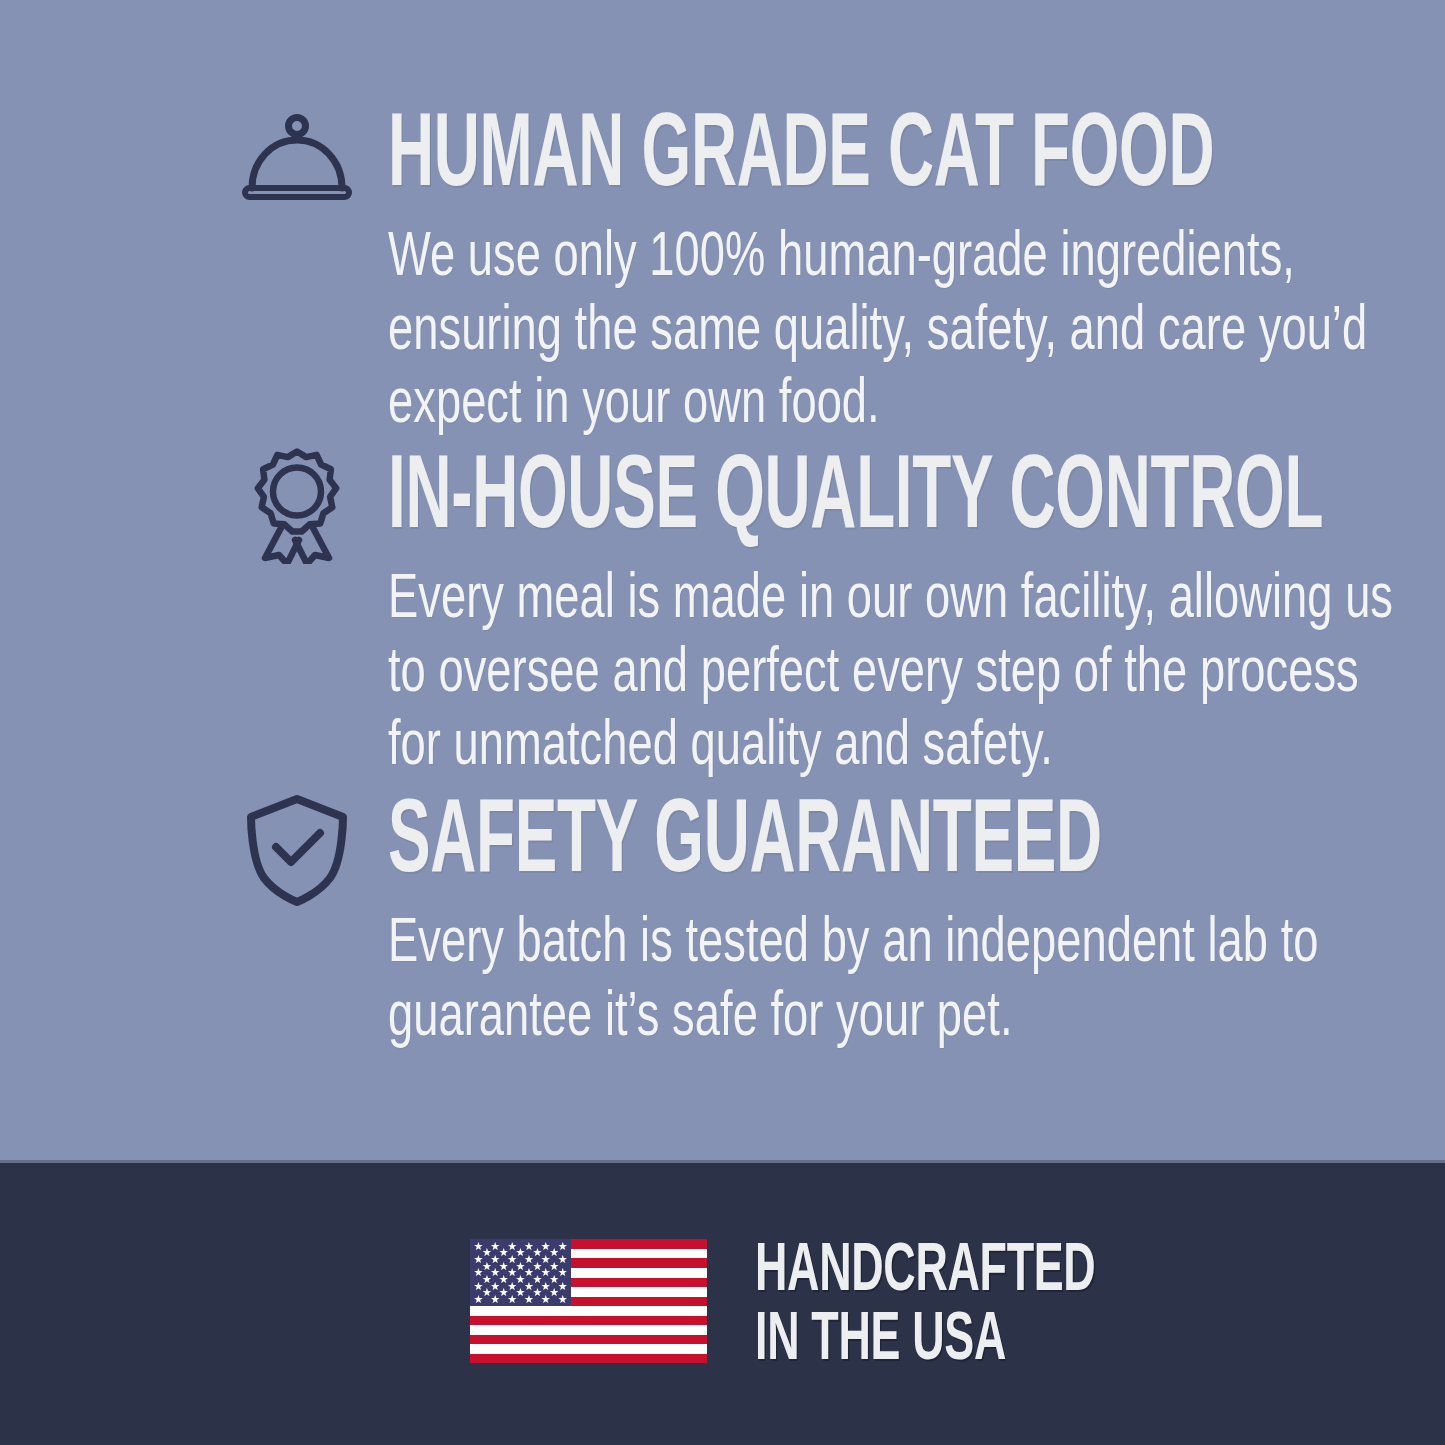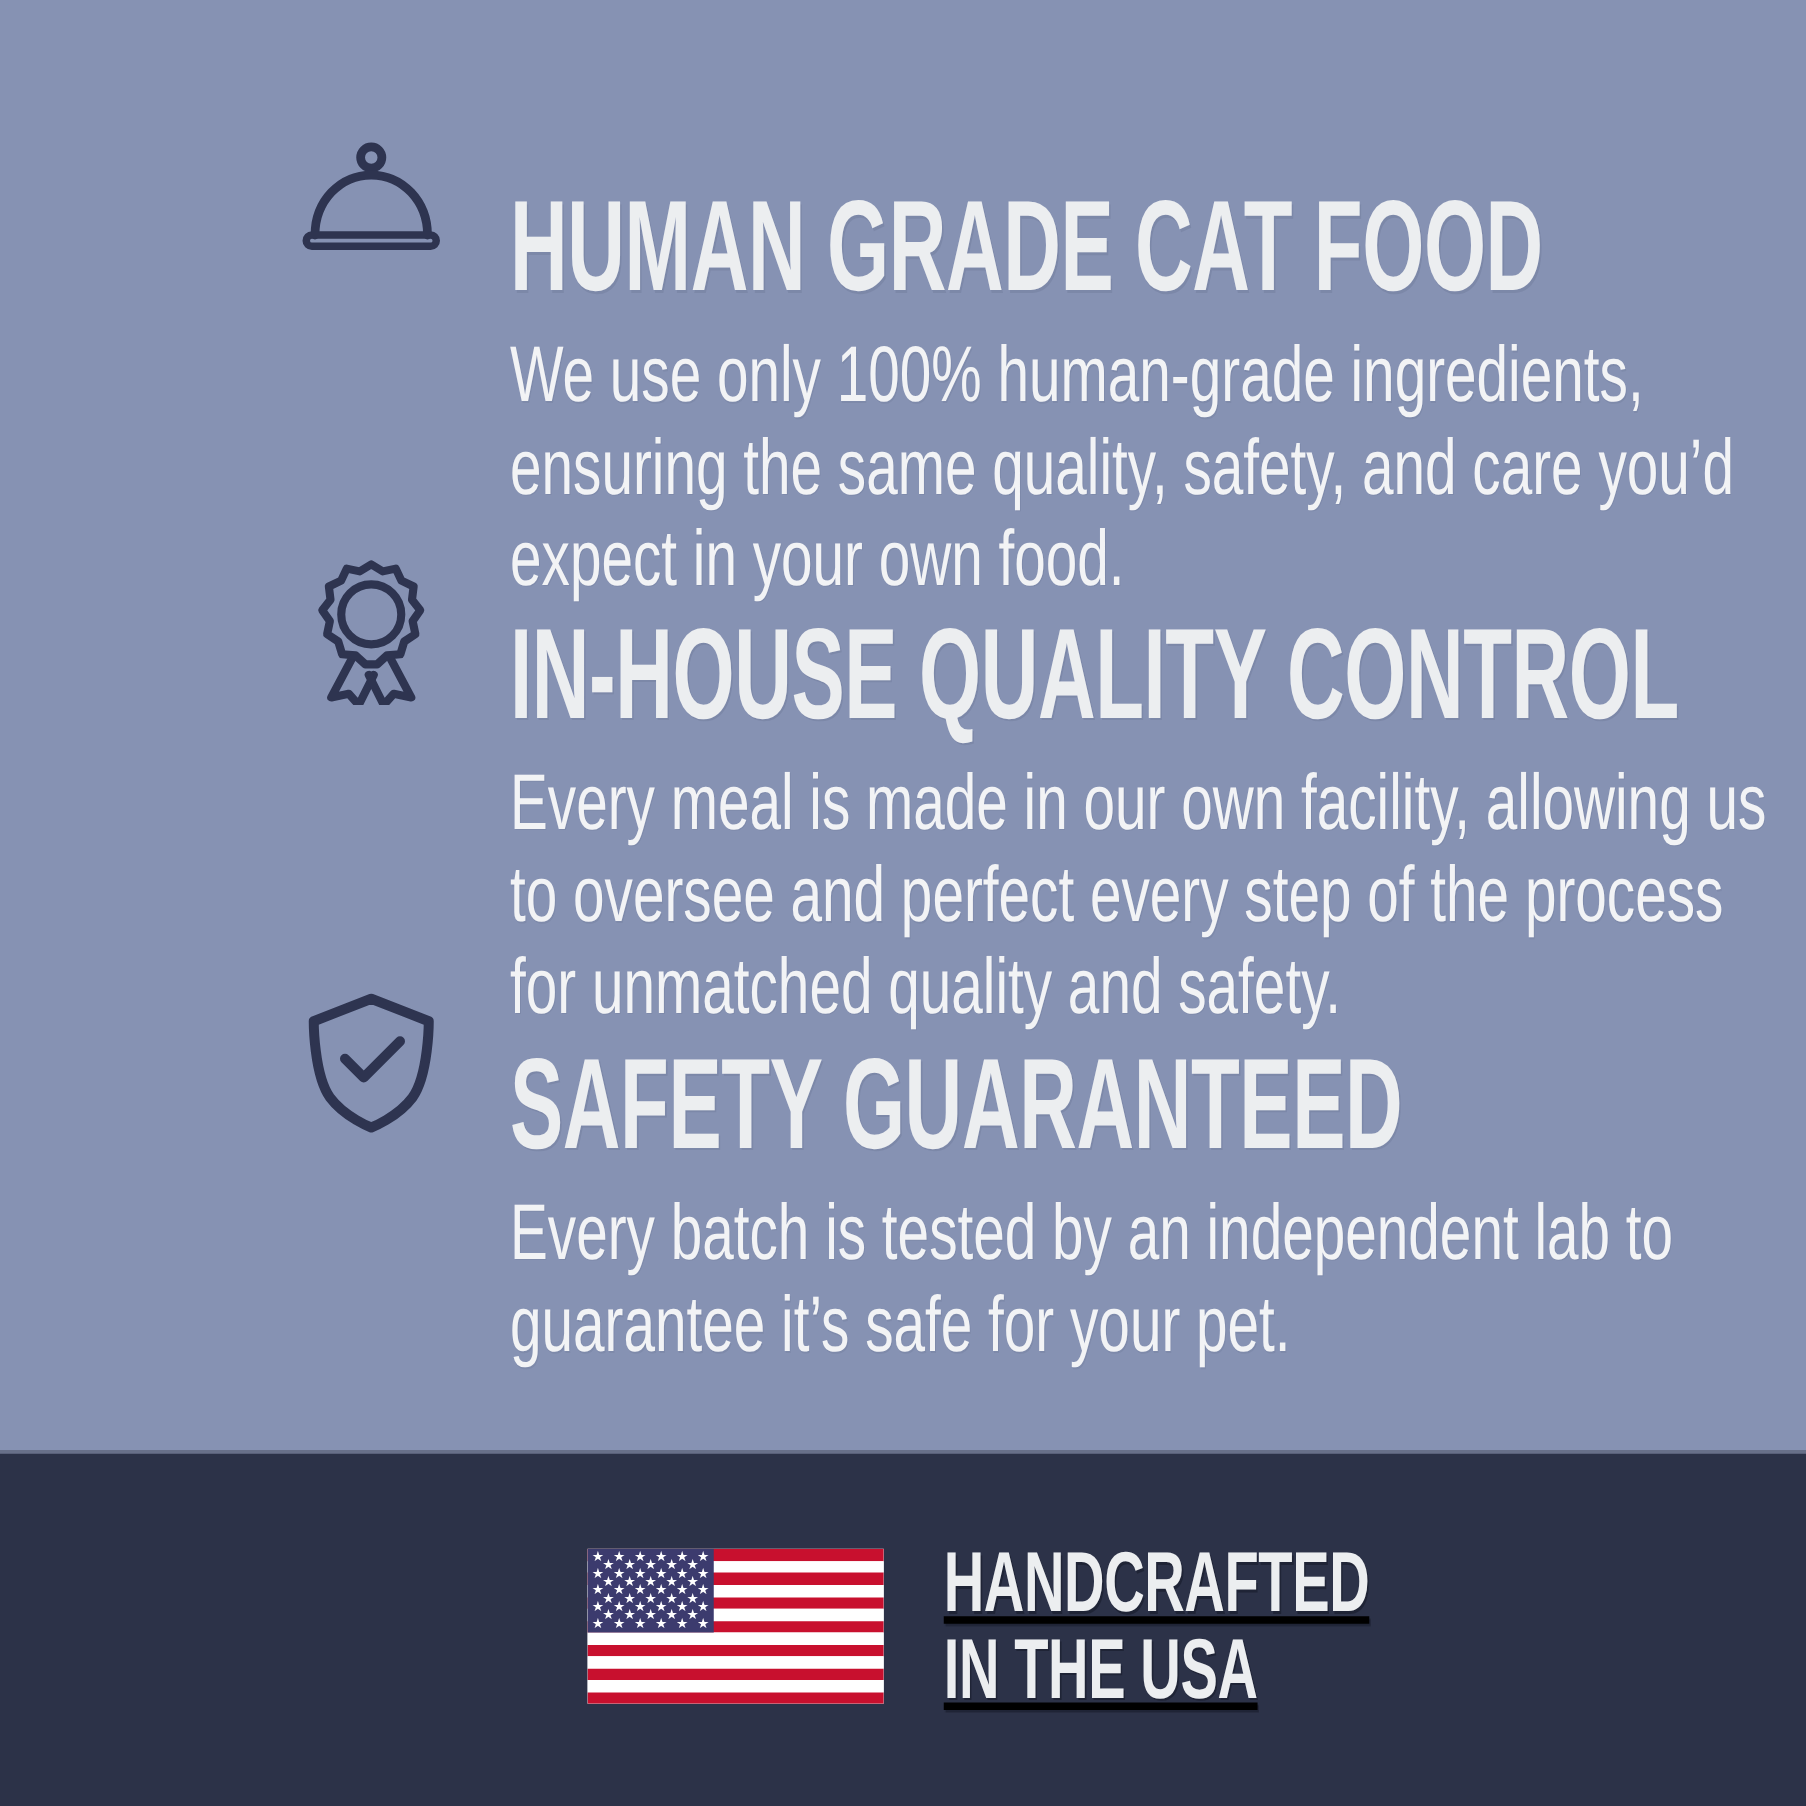--- a/index.html
+++ b/index.html
@@ -40,24 +40,23 @@
     width: 118px;
     height: 118px;
   }
   .feature-icon svg {
     display: block;
     width: 118px;
     height: 118px;
   }
   .feature-text {
     position: absolute;
-    left: 408px;
+    left: 388px;
     top: 0;
     width: 1000px;
-    margin-top: 47px;
   }
   .feature-heading {
     margin: 0;
     font-family: "Liberation Sans Narrow", "Liberation Sans", sans-serif;
     font-weight: 700;
     font-size: 103px;
     line-height: 0.98;
     letter-spacing: -0.5px;
     color: #eceef0;
     transform: scaleX(0.62);
@@ -135,21 +134,20 @@
     color: #ffffff;
     font-size: 11px;
     line-height: 11px;
     width: 11px;
     height: 11px;
     text-align: center;
   }
   #usa-caption {
     margin-left: 48px;
     flex: 0 0 auto;
-    text-decoration: underline;
   }
   .usa-caption-line {
     display: block;
     font-family: "Liberation Sans Narrow", "Liberation Sans", sans-serif;
     font-weight: 700;
     font-size: 68px;
     line-height: 1.02;
     letter-spacing: -0.5px;
     color: #eceef0;
     transform: scaleX(0.66);

